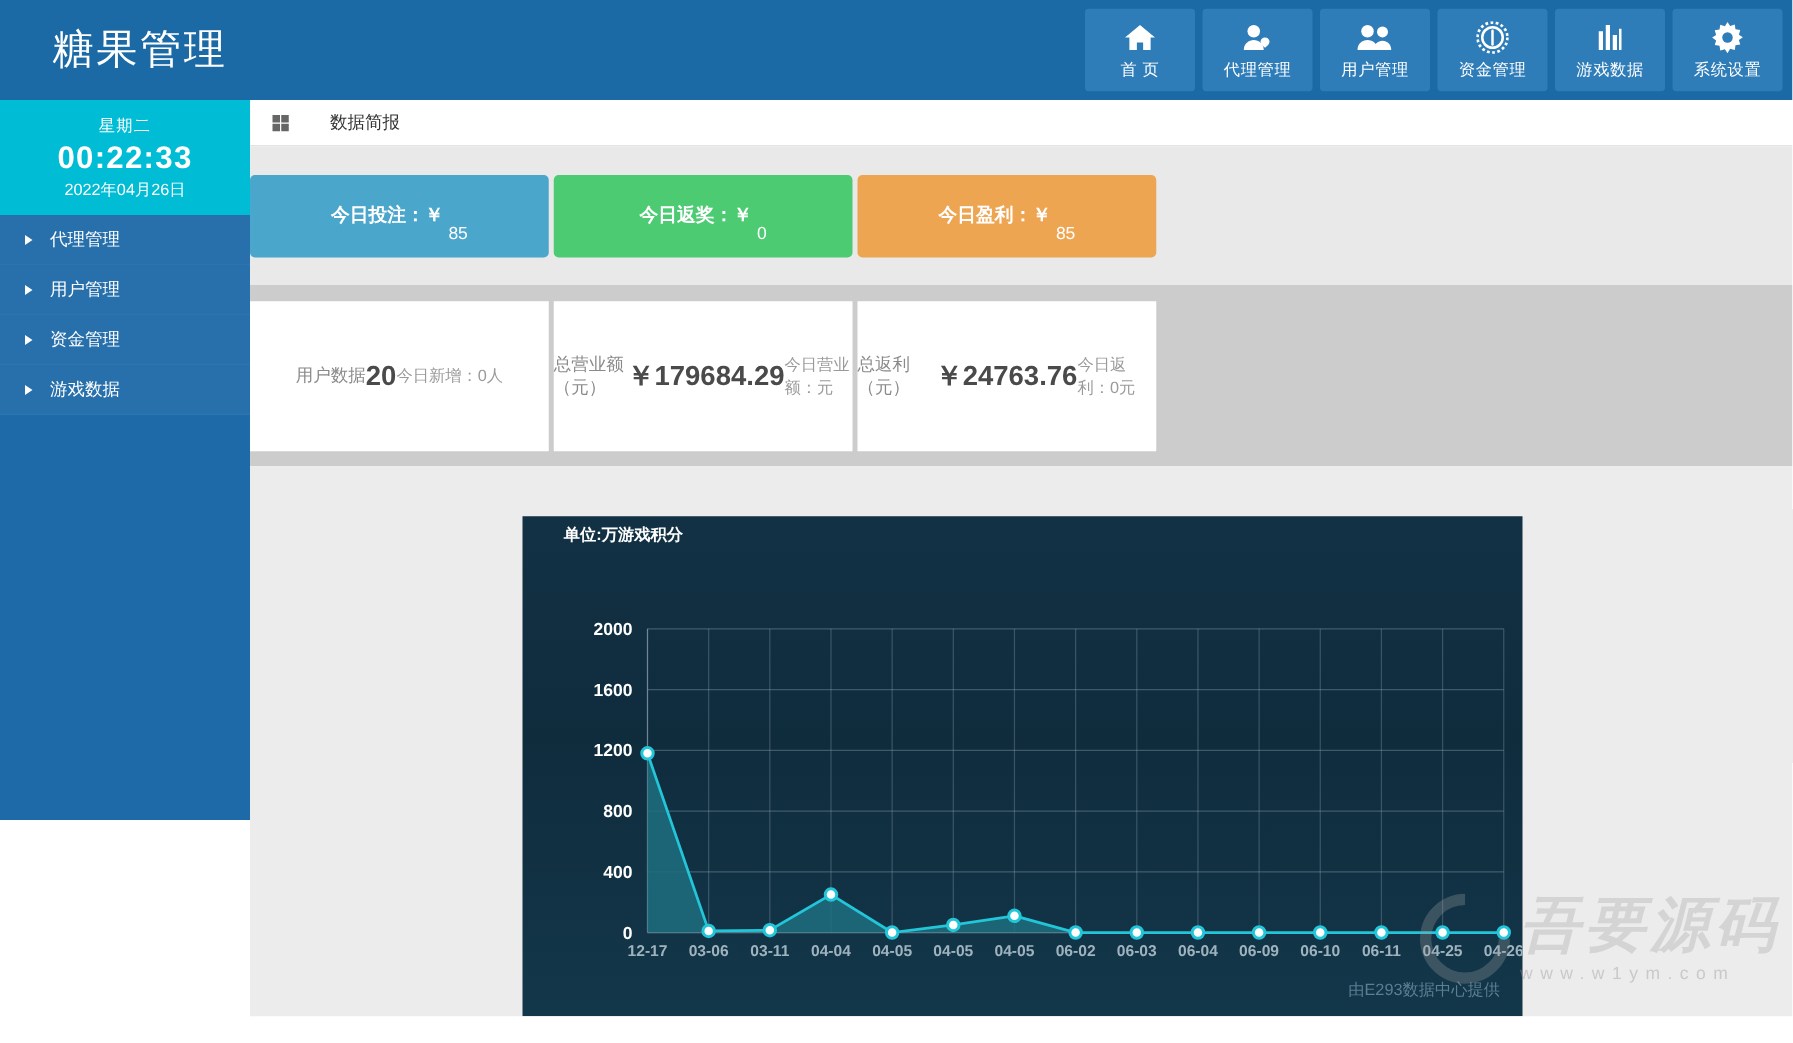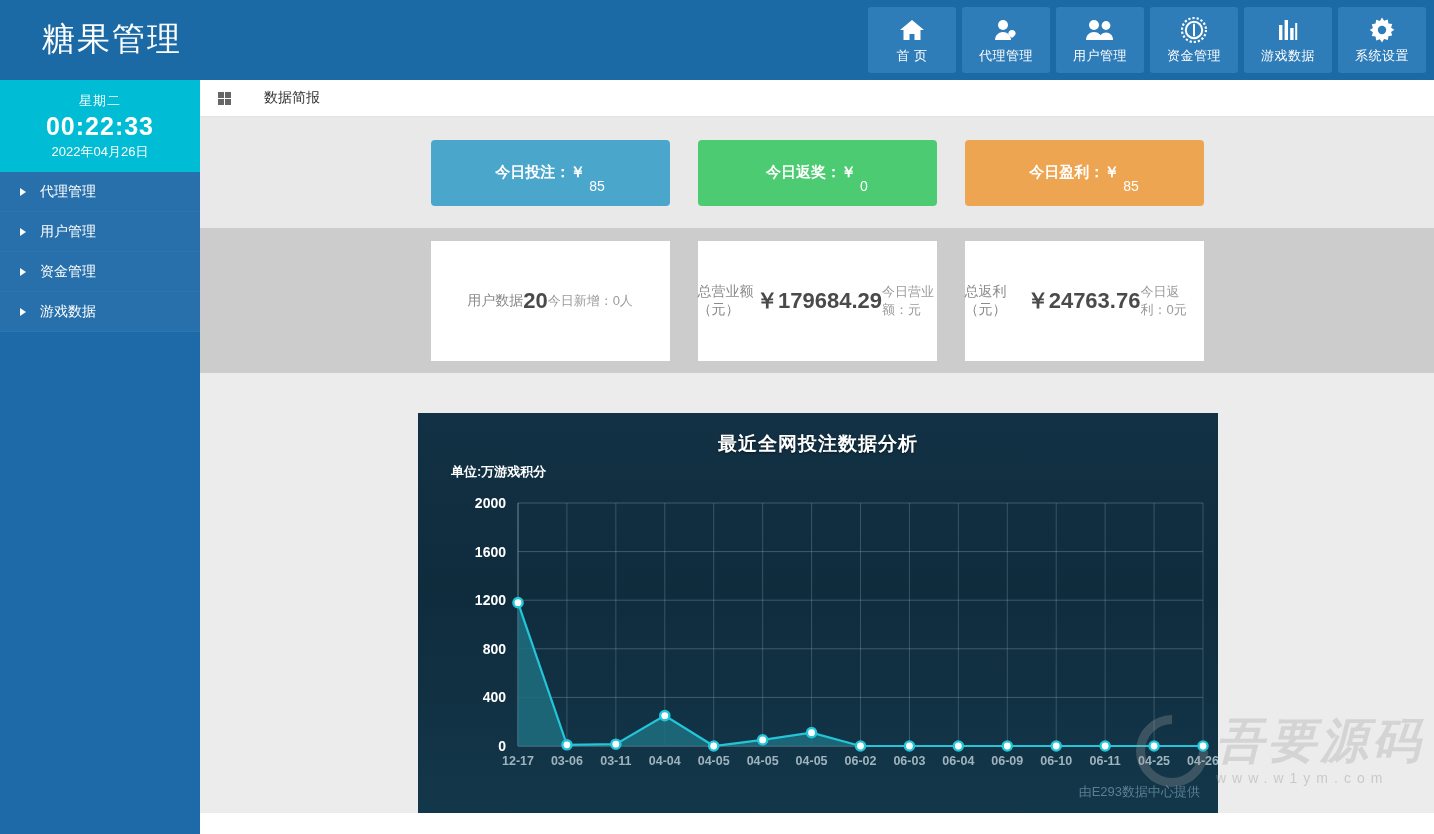--- a/index.html
+++ b/index.html
@@ -39,21 +39,21 @@
     align-items: center; justify-content: center;
     color: #ffffff; cursor: pointer;
   }
   .navbtn .nicon { height: 28px; display:flex; align-items:center; justify-content:center; }
   .navbtn .nicon svg { display:block; }
   .navbtn .nlabel { font-size: 13px; margin-top: 3px; letter-spacing: 0.5px; }
 
   
   .sidebar {
     position: absolute; left: 0; top: 80px;
-    width: 200px; height: 754px;
+    width: 200px; height: 576px;
     background: #1e6aa8;
   }
   .clockbox {
     background: #00bcd4;
     height: 92px;
     display: flex; flex-direction: column;
     align-items: center; justify-content: center;
     color: #ffffff;
   }
   .clock-day { font-size: 13px; letter-spacing: 1px; }
@@ -97,22 +97,22 @@
     grid-template-rows: 6px 6px; gap: 1px;
   }
   .gridblock i { background: #666; display: block; }
 
   
   .strip1 { background: #e9e9e9; height: 111px; position: relative; }
   .strip2 { background: #cccccc; height: 145px; position: relative; }
 
   .cardrow {
     position: absolute; left: 0; right: 0; top: 0; bottom: 0;
-    display: flex; justify-content: center; align-items: center;
-    gap: 28px;
+    display: flex; align-items: center;
+    gap: 4px;
   }
   .bigcard {
     width: 239px; height: 66px;
     border-radius: 4px;
     display: flex; align-items: center; justify-content: center;
     color: #ffffff; cursor: pointer;
   }
   .bigcard .lbl { font-size: 15px; font-weight: bold; }
   .bigcard .amt { font-size: 14px; font-weight: normal; margin-left: 4px; margin-top: 26px; }
 
@@ -349,21 +349,20 @@
           <div class="st-value">￥24763.76</div>
           <div class="st-sub">今日返利：0元</div>
         </div>
       </div>
     </div>
 
 
     <div class="chartwrap">
 
       <div class="chartbox">
-        <div class="chart-title">最近全网投注数据分析</div>
         <div class="chart-unit">单位:万游戏积分</div>
         <svg class="chart-svg" id="chartsvg" width="800" height="400">
             <line x1="100" y1="333" x2="785" y2="333" stroke="#8fa6b4" stroke-opacity="0.75" stroke-width="1"></line>
             <text x="88" y="338" fill="#ffffff" font-size="14" font-weight="bold" text-anchor="end" font-family="&quot;Liberation Sans&quot;, sans-serif">0</text>
             <line x1="100" y1="284.4" x2="785" y2="284.4" stroke="#8fa6b4" stroke-opacity="0.38" stroke-width="1"></line>
             <text x="88" y="289.4" fill="#ffffff" font-size="14" font-weight="bold" text-anchor="end" font-family="&quot;Liberation Sans&quot;, sans-serif">400</text>
             <line x1="100" y1="235.8" x2="785" y2="235.8" stroke="#8fa6b4" stroke-opacity="0.38" stroke-width="1"></line>
             <text x="88" y="240.8" fill="#ffffff" font-size="14" font-weight="bold" text-anchor="end" font-family="&quot;Liberation Sans&quot;, sans-serif">800</text>
             <line x1="100" y1="187.20000000000002" x2="785" y2="187.20000000000002" stroke="#8fa6b4" stroke-opacity="0.38" stroke-width="1"></line>
             <text x="88" y="192.20000000000002" fill="#ffffff" font-size="14" font-weight="bold" text-anchor="end" font-family="&quot;Liberation Sans&quot;, sans-serif">1200</text>

